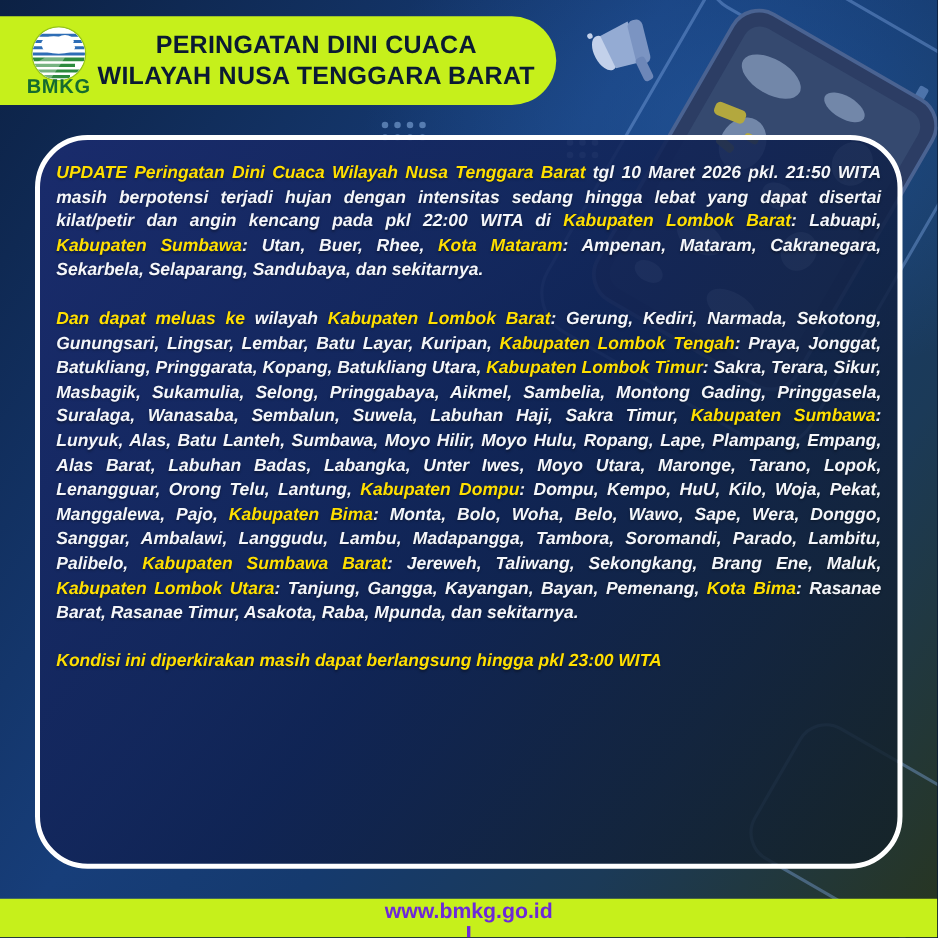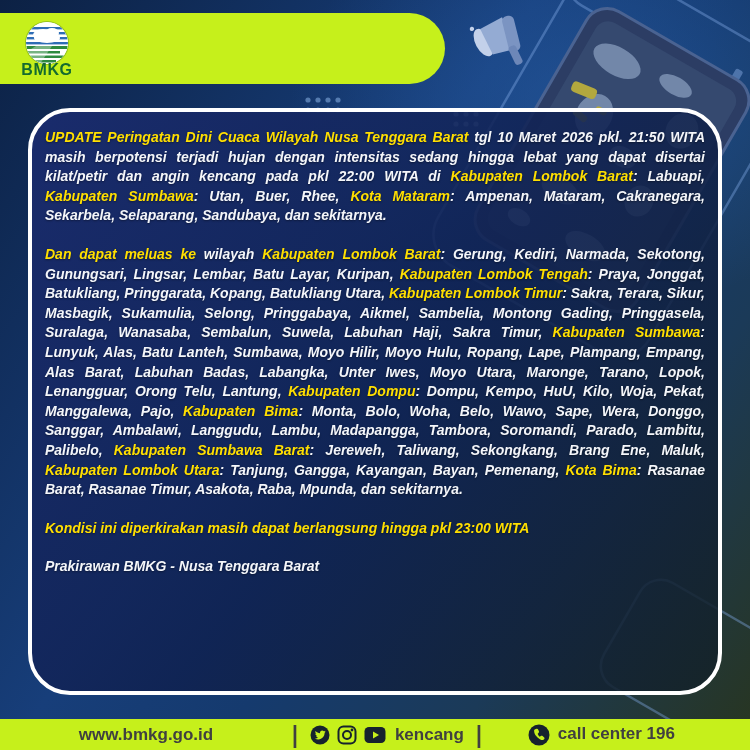--- a/index.html
+++ b/index.html
@@ -149,30 +149,33 @@
               <path d="M0,29 L34,29 L34,31.5 L0,31.5 Z"></path>
               <path d="M0,33.5 L40,33.5 L40,36 L0,36 Z"></path>
               <path d="M0,38 L30,38 L30,40.5 L0,40.5 Z"></path>
             </g>
             <path d="M10,24 L26,24 L14,42 L0,42 L0,30 Z" fill="#ffffff" opacity="0.35"></path>
           </g>
         </svg>
       </div>
       <div class="logo-text" style="color: rgb(21, 107, 47);">BMKG</div>
     </div>
+    <div class="title" style="color: rgb(11, 26, 51);">
+      <div>PERINGATAN DINI CUACA</div>
+      <div>WILAYAH NUSA TENGGARA BARAT</div>
+    </div>
   </div>
 
   <div class="panel" id="warnPanel">
     <p class="para"><span style="color: rgb(255, 223, 0);">UPDATE Peringatan Dini Cuaca Wilayah Nusa Tenggara Barat</span><span style="color: rgb(244, 246, 250);"> tgl 10 Maret 2026 pkl. 21:50 WITA masih berpotensi terjadi hujan dengan intensitas sedang hingga lebat yang dapat disertai kilat/petir dan angin kencang pada pkl 22:00 WITA di </span><span style="color: rgb(255, 223, 0);">Kabupaten Lombok Barat</span><span style="color: rgb(244, 246, 250);">: Labuapi, </span><span style="color: rgb(255, 223, 0);">Kabupaten Sumbawa</span><span style="color: rgb(244, 246, 250);">: Utan, Buer, Rhee, </span><span style="color: rgb(255, 223, 0);">Kota Mataram</span><span style="color: rgb(244, 246, 250);">: Ampenan, Mataram, Cakranegara, Sekarbela, Selaparang, Sandubaya, dan sekitarnya.</span></p>
     <p class="para"><span style="color: rgb(255, 223, 0);">Dan dapat meluas ke</span><span style="color: rgb(244, 246, 250);"> wilayah </span><span style="color: rgb(255, 223, 0);">Kabupaten Lombok Barat</span><span style="color: rgb(244, 246, 250);">: Gerung, Kediri, Narmada, Sekotong, Gunungsari, Lingsar, Lembar, Batu Layar, Kuripan, </span><span style="color: rgb(255, 223, 0);">Kabupaten Lombok Tengah</span><span style="color: rgb(244, 246, 250);">: Praya, Jonggat, Batukliang, Pringgarata, Kopang, Batukliang Utara, </span><span style="color: rgb(255, 223, 0);">Kabupaten Lombok Timur</span><span style="color: rgb(244, 246, 250);">: Sakra, Terara, Sikur, Masbagik, Sukamulia, Selong, Pringgabaya, Aikmel, Sambelia, Montong Gading, Pringgasela, Suralaga, Wanasaba, Sembalun, Suwela, Labuhan Haji, Sakra Timur, </span><span style="color: rgb(255, 223, 0);">Kabupaten Sumbawa</span><span style="color: rgb(244, 246, 250);">: Lunyuk, Alas, Batu Lanteh, Sumbawa, Moyo Hilir, Moyo Hulu, Ropang, Lape, Plampang, Empang, Alas Barat, Labuhan Badas, Labangka, Unter Iwes, Moyo Utara, Maronge, Tarano, Lopok, Lenangguar, Orong Telu, Lantung, </span><span style="color: rgb(255, 223, 0);">Kabupaten Dompu</span><span style="color: rgb(244, 246, 250);">: Dompu, Kempo, HuU, Kilo, Woja, Pekat, Manggalewa, Pajo, </span><span style="color: rgb(255, 223, 0);">Kabupaten Bima</span><span style="color: rgb(244, 246, 250);">: Monta, Bolo, Woha, Belo, Wawo, Sape, Wera, Donggo, Sanggar, Ambalawi, Langgudu, Lambu, Madapangga, Tambora, Soromandi, Parado, Lambitu, Palibelo, </span><span style="color: rgb(255, 223, 0);">Kabupaten Sumbawa Barat</span><span style="color: rgb(244, 246, 250);">: Jereweh, Taliwang, Sekongkang, Brang Ene, Maluk, </span><span style="color: rgb(255, 223, 0);">Kabupaten Lombok Utara</span><span style="color: rgb(244, 246, 250);">: Tanjung, Gangga, Kayangan, Bayan, Pemenang, </span><span style="color: rgb(255, 223, 0);">Kota Bima</span><span style="color: rgb(244, 246, 250);">: Rasanae Barat, Rasanae Timur, Asakota, Raba, Mpunda, dan sekitarnya.</span></p>
     <p class="para"><span style="color: rgb(255, 223, 0);">Kondisi ini diperkirakan masih dapat berlangsung hingga pkl 23:00 WITA</span></p>
-    <p class="para"><span style="color: rgb(244, 246, 250);">Prakirawan BMKG - Nusa Tenggara Barat</span></p>
   </div>
 
-  <div class="footer" id="footerBar" style="background: rgb(198, 240, 27); color: #404040;">
+  <div class="footer" id="footerBar" style="background: rgb(198, 240, 27); color: #6d28d9; flex-direction: column;">
     <div class="f-site">www.bmkg.go.id</div>
     <div class="f-sep">|</div>
     <div class="f-icons">
       <svg width="20" height="20" viewBox="0 0 20 20">
         <circle cx="10" cy="10" r="9.5" fill="#16222e"></circle>
         <path d="M15.5 6.6c-.4.2-.8.3-1.2.4.4-.3.8-.7.9-1.2-.4.2-.9.4-1.4.5-.4-.4-1-.7-1.6-.7-1.2 0-2.2 1-2.2 2.2 0 .2 0 .3.1.5-1.8-.1-3.4-1-4.5-2.3-.2.3-.3.7-.3 1.1 0 .8.4 1.4 1 1.8-.4 0-.7-.1-1-.3 0 1.1.8 2 1.8 2.2-.2.1-.4.1-.6.1h-.4c.3.9 1.1 1.5 2.1 1.5-.8.6-1.7 1-2.8 1h-.5c1 .6 2.2 1 3.4 1 4.1 0 6.3-3.4 6.3-6.3v-.3c.4-.3.8-.7 1.1-1.2z" fill="#c6f01b"></path>
       </svg>
       <svg width="20" height="20" viewBox="0 0 20 20">
         <rect x="1.5" y="1.5" width="17" height="17" rx="5" fill="none" stroke="#16222e" stroke-width="2"></rect>
         <circle cx="10" cy="10" r="4" fill="none" stroke="#16222e" stroke-width="2"></circle>

